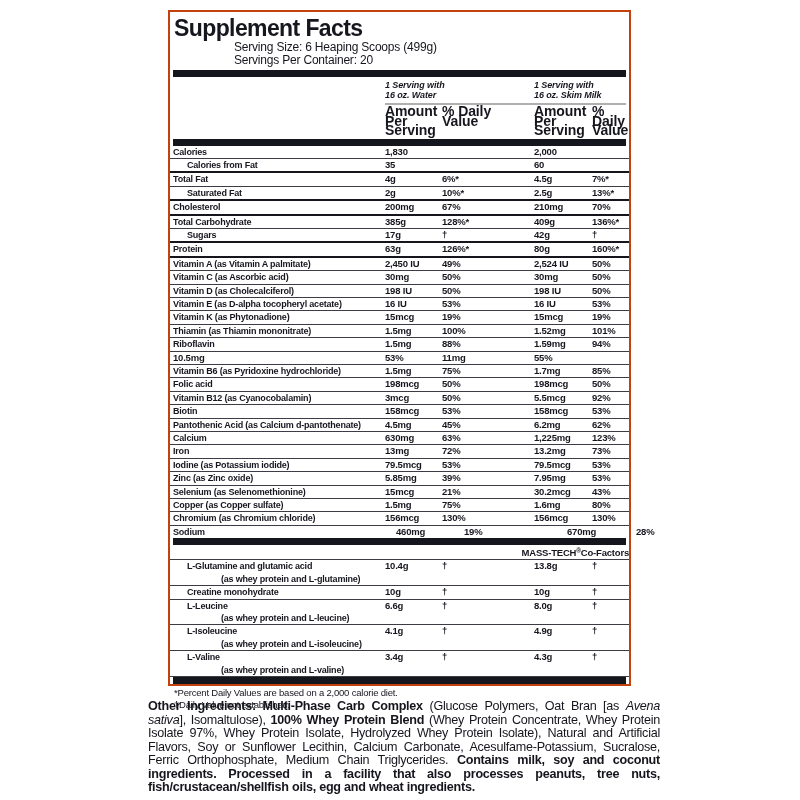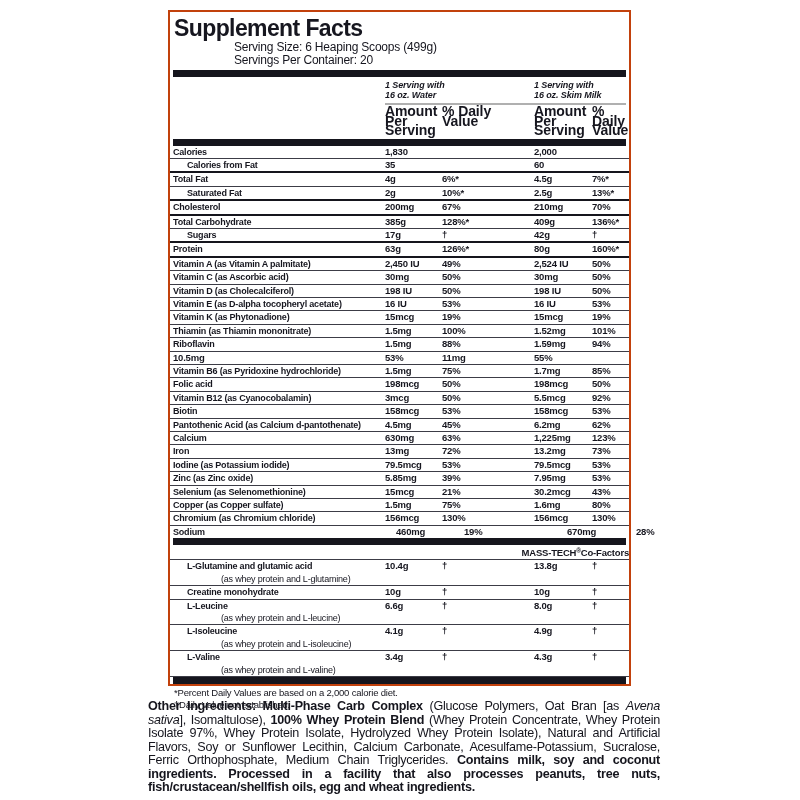--- a/index.html
+++ b/index.html
@@ -35,21 +35,21 @@
   .trow .cell { white-space:nowrap; }
 
   .cof-header { display:flex; align-items:baseline; font-size:9.5px; font-weight:700;
     padding:2px 0 1px 4px; border-bottom:1px solid #3c3c46; letter-spacing:-0.2px;justify-content:flex-end; }
   .cof-header .reg { font-size:6.5px; vertical-align:super; position:relative; top:-3px; }
 
   .cofrow { display:grid; grid-template-columns:212px 57px 92px 58px auto; padding:0 3px;
     font-size:9.5px; font-weight:700; line-height:12.4px;
     border-bottom:1px solid #3c3c46; letter-spacing:-0.2px; align-items:start; }
   .cofrow .cell-label { padding-left:14px; font-size:9px; }
-  .cofrow .sub-line { font-weight:400;padding-left:34px; }
+  .cofrow .sub-line { font-weight:700;padding-left:34px; }
 
   .footnotes { font-size:9.5px; font-weight:400; line-height:11.8px;
     padding:3px 0 0 4px; letter-spacing:-0.2px; }
 
   .ingredients { position:absolute; left:148px; top:700px; width:512px;
     font-size:12.6px; line-height:13.5px; text-align:justify;
     letter-spacing:-0.25px; color:#15151d; font-weight:400; }
   .ingredients .b { font-weight:700; }
   .ingredients .i { font-style:italic; }
 </style>

